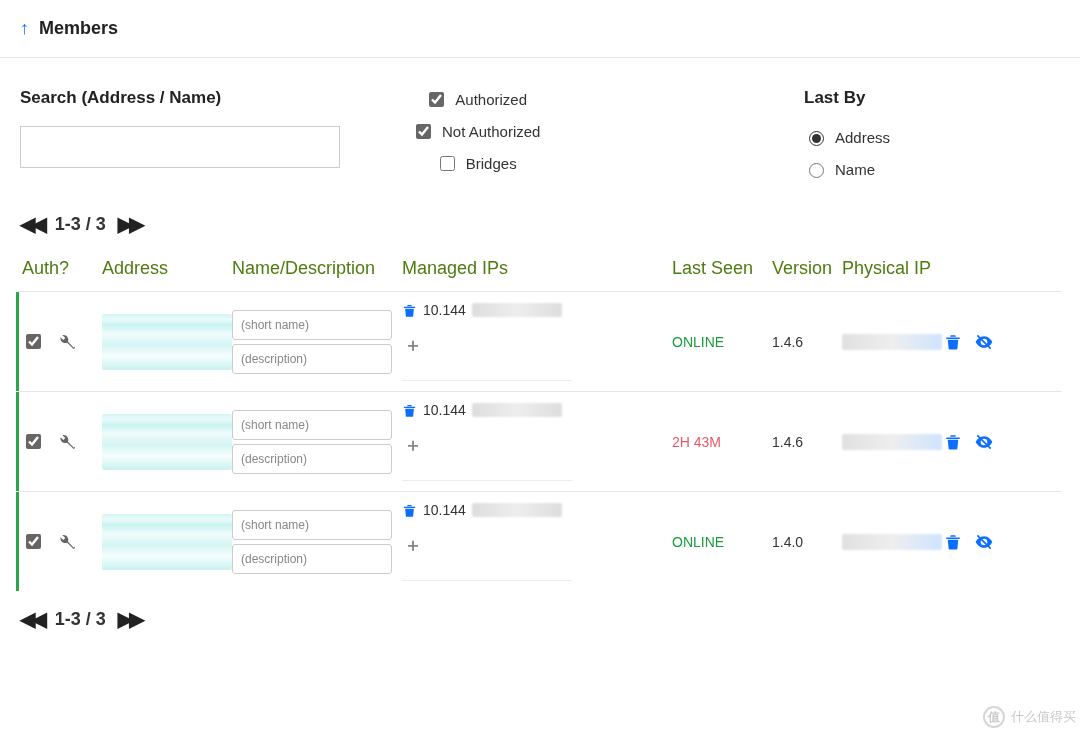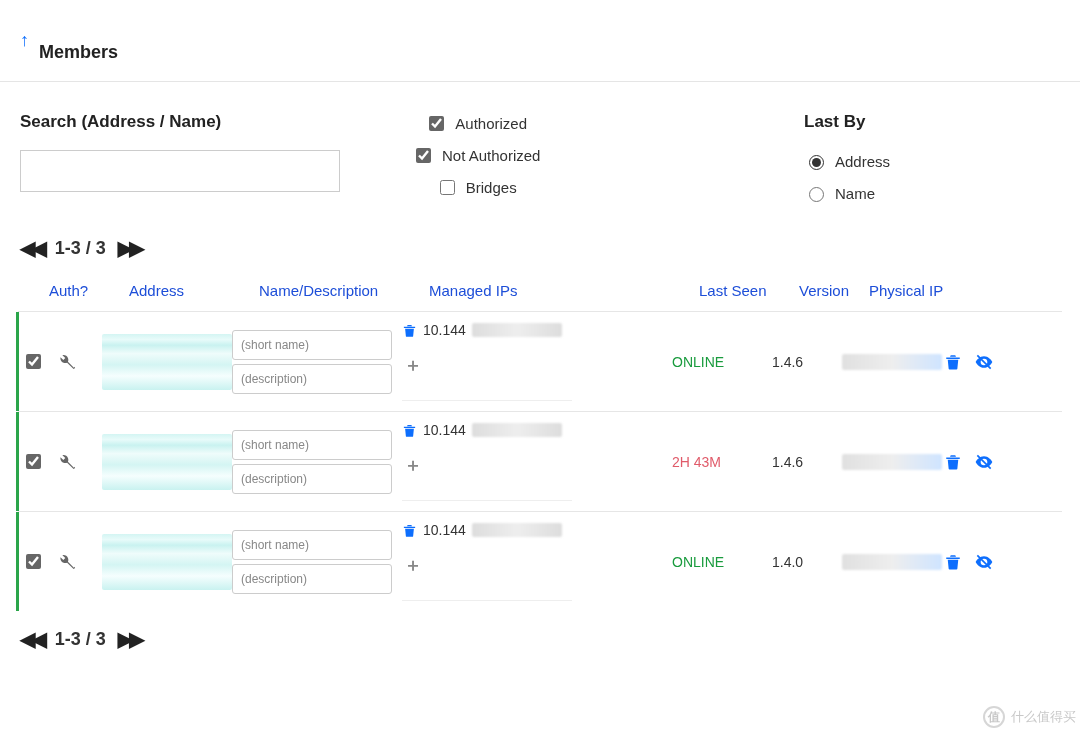--- a/index.html
+++ b/index.html
@@ -21,21 +21,20 @@
   }
   .header .arrow {
     color: #0d6efd;
     font-size: 18px;
     font-weight: bold;
   }
   .header .title {
     font-weight: 700;
     font-size: 18px;
     color: #222;
-    margin-top: 24px;
   }
   .controls {
     display: flex;
     padding: 30px 20px 10px 20px;
     gap: 52px;
   }
   .col { flex: 0 0 auto; }
   .col.search { width: 340px; }
   .col.filter { width: 340px; }
   .col.sort { width: 260px; }
@@ -126,24 +125,23 @@
     margin: 0 4px;
   }
   .tbl {
     width: 100%;
     padding: 0 18px;
   }
   .tbl-head {
     display: grid;
     grid-template-columns: 80px 130px 170px 270px 100px 70px 100px 60px;
     padding: 12px 0;
-    font-size: 15px;
-    color: #1d4ed8;
-    align-items: center;
-    margin-left: 27px;
+    font-size: 18px;
+    color: #4d7c0f;
+    align-items: center;
   }
   .trow {
     display: grid;
     grid-template-columns: 80px 130px 170px 270px 100px 70px 100px 60px;
     border-top: 1px solid #e6e6e6;
     padding: 10px 0;
     position: relative;
     align-items: center;
     min-height: 86px;
   }

